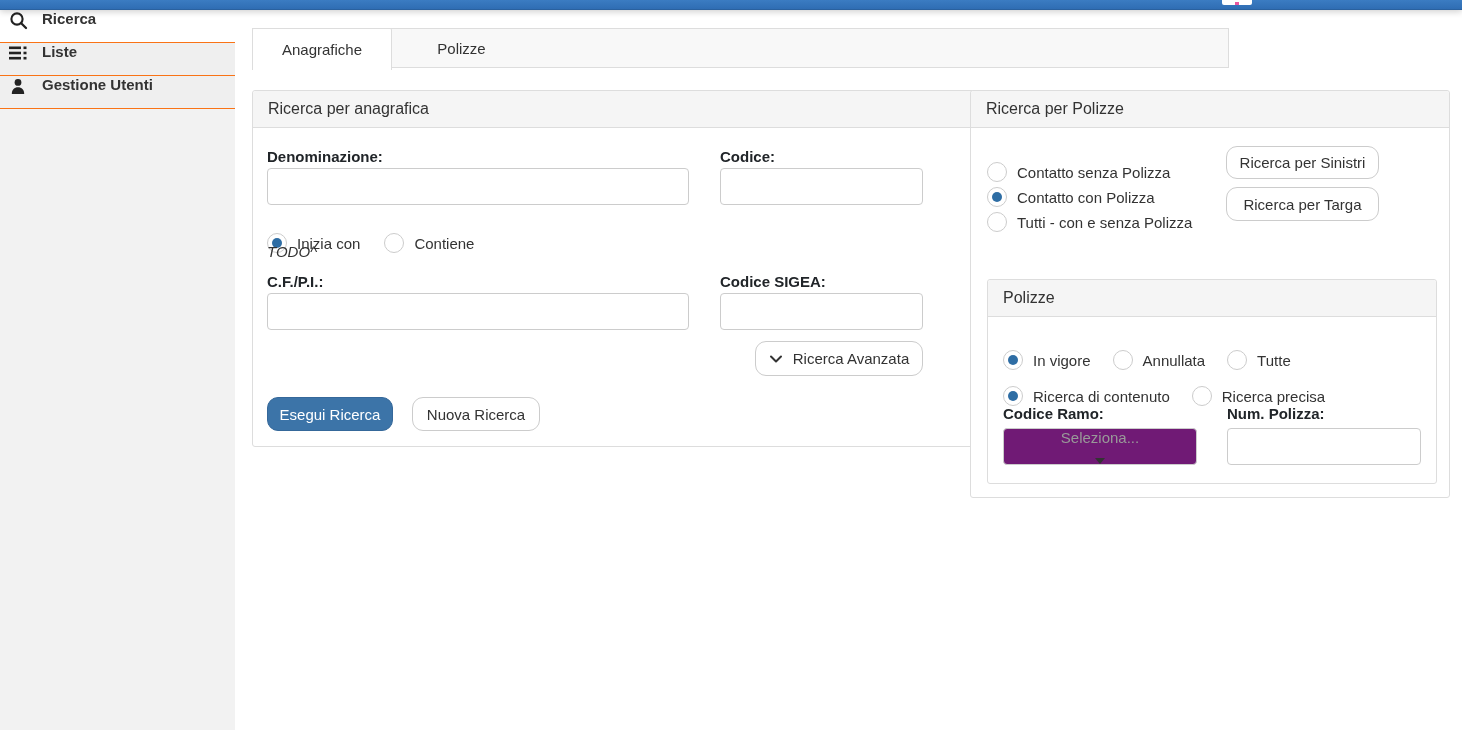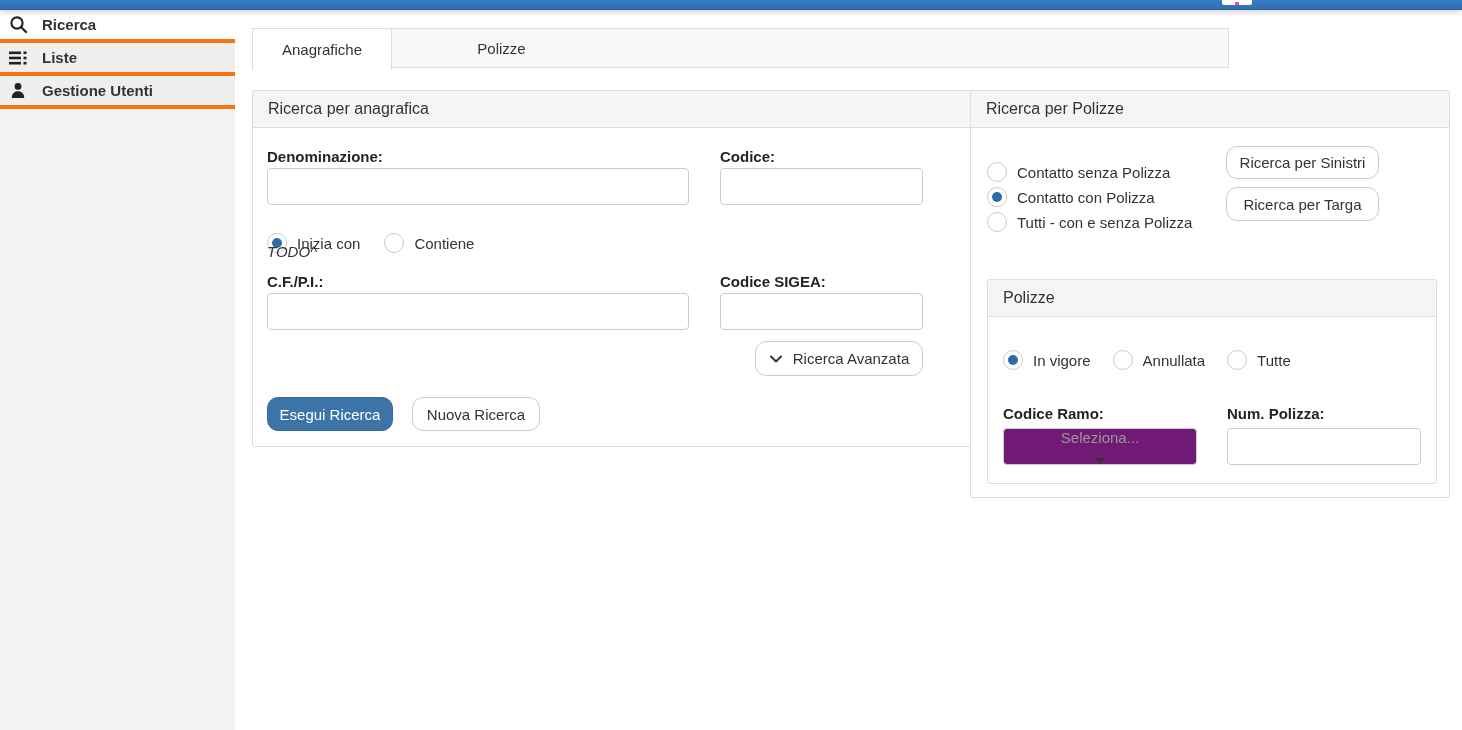--- a/index.html
+++ b/index.html
@@ -11,30 +11,30 @@
   .topbar { position:absolute; left:0; top:0; width:1462px; height:10px;
     background:linear-gradient(#3b7cc2,#2f6db3); border-bottom:1px solid #2a619f;
     box-shadow:0 2px 6px rgba(0,0,0,.18); z-index:30; }
   .logo-frag { position:absolute; left:1222px; top:0; width:30px; height:5px;
     background:#fff; border-radius:0 0 2px 2px; }
   .logo-frag::after { content:""; position:absolute; left:13px; top:2px; width:4px; height:3px;
     background:#e957a0; }
 
   
   .sidebar { position:absolute; left:0; top:10px; width:235px; height:720px; background:#f2f2f2; }
-  .side-item { position:relative; height:33px; display:flex; align-items:center;
-    border-bottom:4px solid #f97316; background:#efefef; cursor:pointer; }
+  .side-item { position:relative; height:33px; display:flex; 
+    border-bottom:1px solid #f97316; background:#efefef; cursor:pointer; }
   .side-item.active { background:#ffffff; }
   .side-item .ic { width:20px; height:20px; margin-left:8px; display:flex;
     align-items:center; justify-content:center; }
   .side-item .lbl { margin-left:14px; font-size:15px; font-weight:700; color:#333; }
 
   
   .tabstrip { position:absolute; left:252px; top:28px; width:977px; height:40px;
-    background:#f8f8f8; border:1px solid #ddd; border-radius:0; display:flex;gap:40px; }
+    background:#f8f8f8; border:1px solid #ddd; border-radius:0; display:flex; }
   .tab { width:139px; height:100%; display:flex; align-items:center; justify-content:center;
     font-size:15px; color:#333; cursor:pointer; position:relative; }
   .tab.active { background:#fff; border:1px solid #ddd; border-bottom:none;
     height:42px; margin:-1px 0 0 -1px; width:140px; border-radius:2px 2px 0 0; z-index:5; }
 
   
   .panel { position:absolute; background:#fff; border:1px solid #ddd; border-radius:3px; }
   .panel-head { height:37px; background:#f5f5f5; border-bottom:1px solid #ddd;
     display:flex; align-items:center; padding-left:15px; font-size:16px; color:#333;
     border-radius:3px 3px 0 0; }
@@ -191,20 +191,30 @@
         <label class="radio" style="margin-left:22px;">
           <span class="rdot"></span>
           <span class="rlbl">Annullata</span>
         </label>
         <label class="radio" style="margin-left:22px;">
           <span class="rdot"></span>
           <span class="rlbl">Tutte</span>
         </label>
       </div>
 
+      <div class="radio-row" style="left:15px; top:90px;">
+        <label class="radio sel">
+          <span class="rdot"></span>
+          <span class="rlbl">Ricerca di contenuto</span>
+        </label>
+        <label class="radio" style="margin-left:22px;">
+          <span class="rdot"></span>
+          <span class="rlbl">Ricerca precisa</span>
+        </label>
+      </div>
 
       <div class="field-label" style="left:15px; top:125px;">Codice Ramo:</div>
       <div class="tselect" style="left:15px; top:148px; width:194px;">
         <span class="ph">Seleziona...</span>
         <span class="caret"></span>
       </div>
 
       <div class="field-label" style="left:239px; top:125px;">Num. Polizza:</div>
       <input class="tinput" style="left: 239px; top: 148px; width: 194px;" value="">
     </div>

